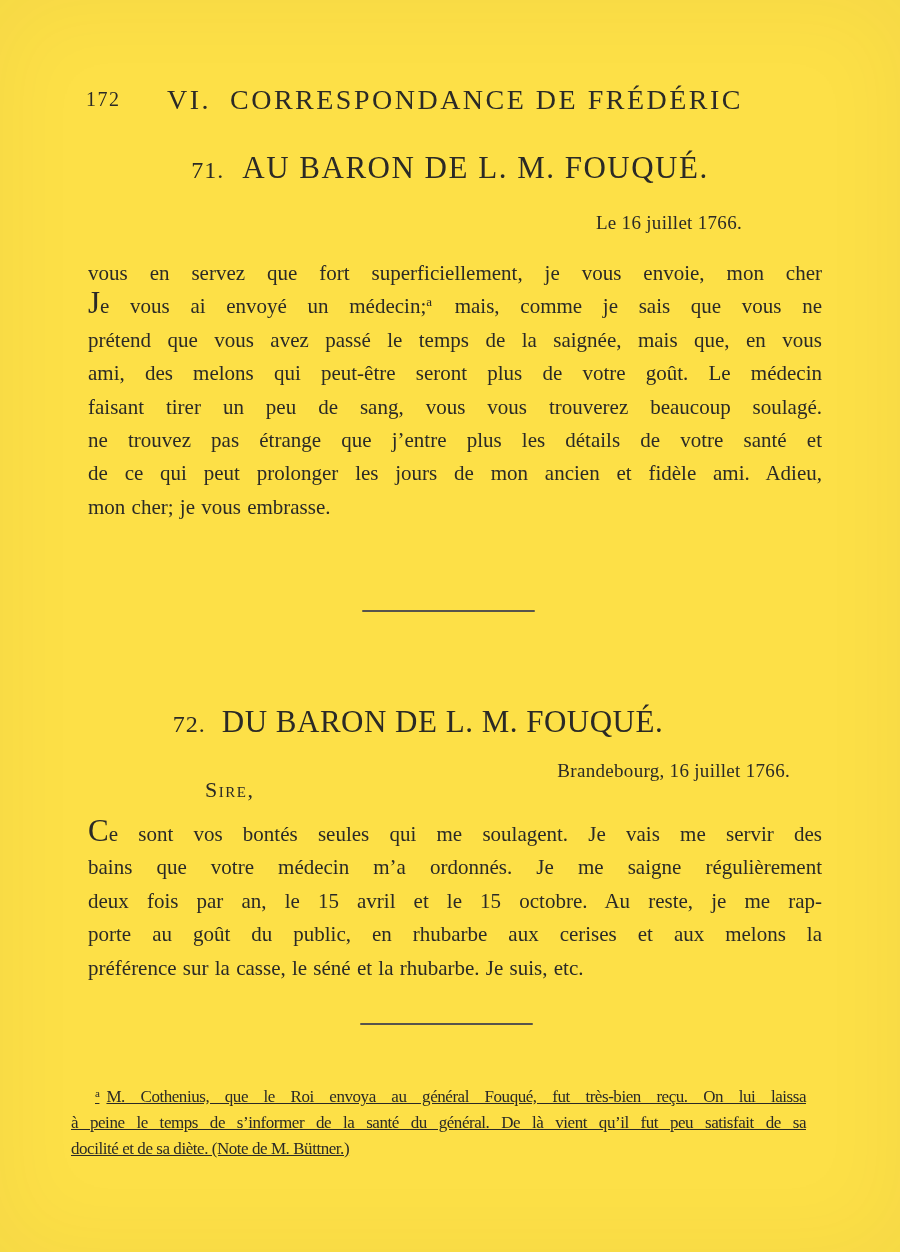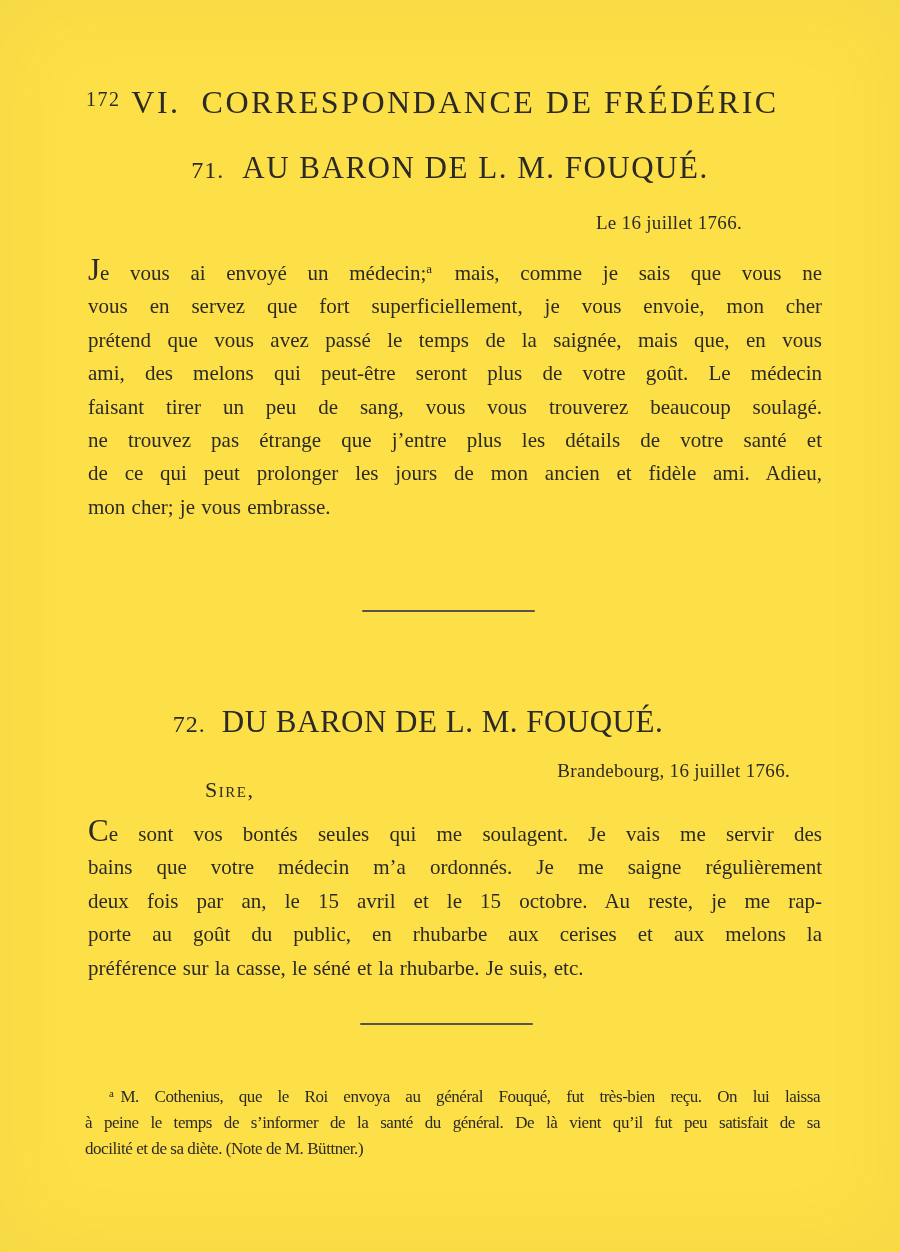--- a/index.html
+++ b/index.html
@@ -25,21 +25,21 @@
     top: 88px;
     font-size: 20px;
     letter-spacing: 1.5px;
   }
   .running-head {
     position: absolute;
     left: 10px;
     right: 0;
     top: 84px;
     text-align: center;
-    font-size: 32px;
+    font-size: 28px;
     letter-spacing: 2.5px;
     white-space: pre;
   }
   
   .letter-heading {
     position: absolute;
     left: 0;
     width: 100%;
     text-align: center;
     white-space: nowrap;
@@ -109,26 +109,27 @@
     position: absolute;
     height: 2px;
     background: #57544c;
     border-radius: 1px;
   }
   .divider-1 { left: 362px; top: 610px; width: 173px; }
   .divider-2 { left: 360px; top: 1023px; width: 173px; }
   
   .footnote {
     position: absolute;
-    left: 85px;
+    left: 71px;
     width: 735px;
     top: 1084px;
     font-size: 17px;
     line-height: 26px;
     letter-spacing: -0.45px;
+    text-decoration: underline;
   }
   .fline {
     text-align: justify;
     text-align-last: justify;
     white-space: nowrap;
     height: 26px;
   }
   .fline.findent { text-indent: 24px; }
   .fline.last { text-align-last: left; }
   .fn-marker {
@@ -146,22 +147,22 @@
   <span class="page-number">172</span>
   <div class="running-head">VI.  CORRESPONDANCE DE FRÉDÉRIC</div>
 
   <div class="letter-heading heading-71">
     <span class="h-num">71.</span><span class="h-title">AU BARON DE L. M. FOUQUÉ.</span>
   </div>
 
   <div class="dateline dateline-71">Le 16 juillet 1766.</div>
 
   <div class="body-block para-71">
+    <div class="bline">vous en servez que fort superficiellement, je vous envoie, mon cher</div>
     <div class="bline first"><span>Je vous ai envoyé un médecin;</span><span class="fnref">a</span><span> mais, comme je sais que vous ne</span></div>
-    <div class="bline">vous en servez que fort superficiellement, je vous envoie, mon cher</div>
     <div class="bline">prétend que vous avez passé le temps de la saignée, mais que, en vous</div>
     <div class="bline">ami, des melons qui peut-être seront plus de votre goût.  Le médecin</div>
     <div class="bline">faisant tirer un peu de sang, vous vous trouverez beaucoup soulagé.</div>
     <div class="bline">ne trouvez pas étrange que j’entre plus les détails de votre santé et</div>
     <div class="bline">de ce qui peut prolonger les jours de mon ancien et fidèle ami.  Adieu,</div>
     <div class="bline last">mon cher; je vous embrasse.</div>
   </div>
 
   <div class="divider divider-1"></div>
 

